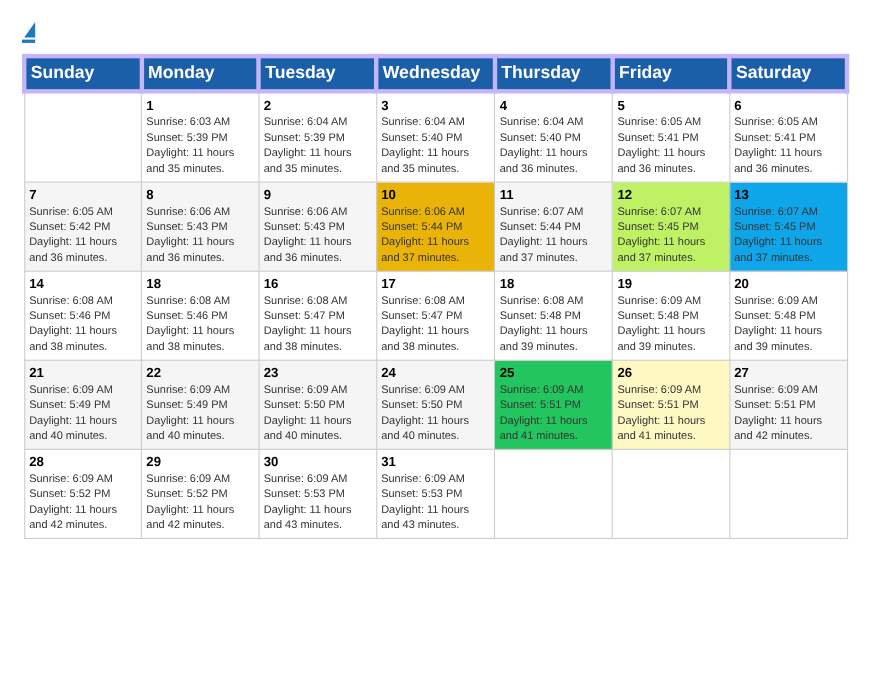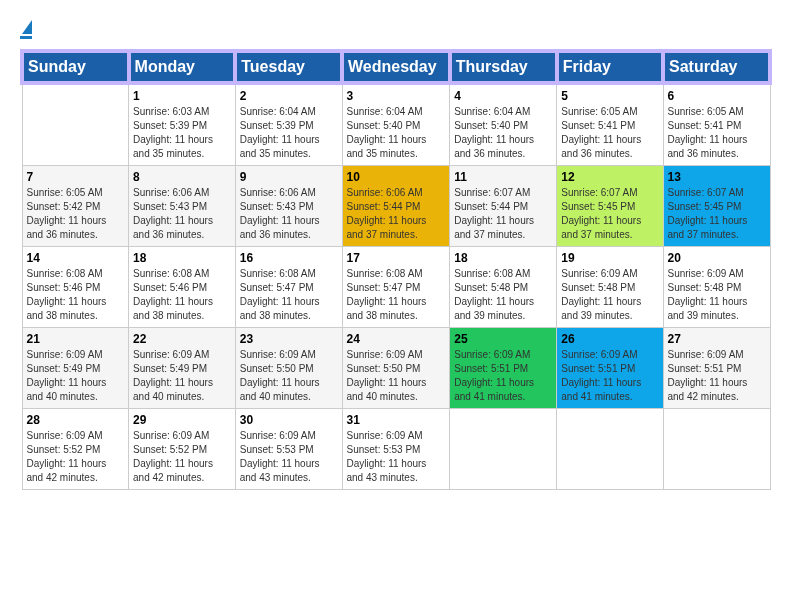--- a/index.html
+++ b/index.html
@@ -230,21 +230,21 @@
           <div class="day-info"><span>Sunrise: 6:09 AM</span><br><span>Sunset: 5:50 PM</span><br><span>Daylight: 11 hours and 40 minutes.</span></div>
         </td>
         <td style="background: rgb(245, 245, 245);">
           <span class="day-num">24</span>
           <div class="day-info"><span>Sunrise: 6:09 AM</span><br><span>Sunset: 5:50 PM</span><br><span>Daylight: 11 hours and 40 minutes.</span></div>
         </td>
         <td style="background: #22c55e;">
           <span class="day-num">25</span>
           <div class="day-info"><span>Sunrise: 6:09 AM</span><br><span>Sunset: 5:51 PM</span><br><span>Daylight: 11 hours and 41 minutes.</span></div>
         </td>
-        <td style="background: #0ea5e9; margin-left: 27px;">
+        <td style="background: #fef9c3; margin-left: 27px;">
           <span class="day-num">26</span>
           <div class="day-info"><span>Sunrise: 6:09 AM</span><br><span>Sunset: 5:51 PM</span><br><span>Daylight: 11 hours and 41 minutes.</span></div>
         </td>
         <td style="background: rgb(245, 245, 245);">
           <span class="day-num">27</span>
           <div class="day-info"><span>Sunrise: 6:09 AM</span><br><span>Sunset: 5:51 PM</span><br><span>Daylight: 11 hours and 42 minutes.</span></div>
         </td>
       </tr>
       <tr>
         <td>

